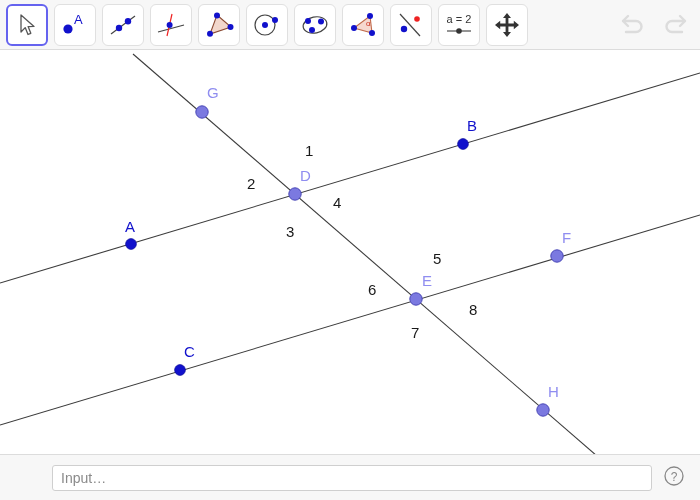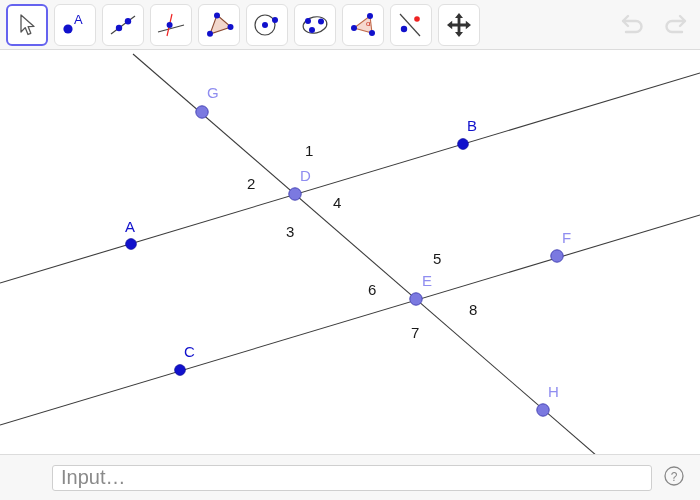--- a/index.html
+++ b/index.html
@@ -98,21 +98,21 @@
   }
   #algebra-input {
     margin-left: 52px;
     width: 600px;
     height: 26px;
     border: 1px solid #cfcfcf;
     border-radius: 3px;
     background: #ffffff;
     box-sizing: border-box;
     font-family: "Liberation Sans", sans-serif;
-    font-size: 20px;
+    font-size: 14px;
     color: #222;
     padding: 0 8px;
     outline: none;
   }
   #algebra-input::placeholder { color: #8a8a8a; }
   #help-btn {
     margin-left: 10px;
     width: 24px; height: 24px;
     display: flex; align-items: center; justify-content: center;
     cursor: pointer;
@@ -209,20 +209,29 @@
     <div class="tool-btn">
       <span>
         <svg width="30" height="26" viewBox="0 0 30 26">
           <line x1="4" y1="2" x2="24" y2="24" stroke="#444" stroke-width="1.2"></line>
           <circle cx="8" cy="17" r="3.2" fill="#1111cc"></circle>
           <circle cx="21" cy="7" r="2.8" fill="#ee2222"></circle>
         </svg>
       </span>
     </div>
 
+    <div class="tool-btn">
+      <span>
+        <svg width="34" height="26" viewBox="0 0 34 26">
+          <text x="17" y="11" text-anchor="middle" font-family="Liberation Sans, sans-serif" font-size="11" fill="#333">a = 2</text>
+          <line x1="5" y1="19" x2="29" y2="19" stroke="#666" stroke-width="1.4"></line>
+          <circle cx="17" cy="19" r="2.8" fill="#333"></circle>
+        </svg>
+      </span>
+    </div>
 
     <div class="tool-btn">
       <span>
         <svg width="26" height="26" viewBox="0 0 26 26">
           <path d="M13 1 L17 6 L14.4 6 L14.4 11.4 L19.8 11.4 L19.8 8.8 L25 13 L19.8 17.2 L19.8 14.6
                    L14.4 14.6 L14.4 20 L17 20 L13 25 L9 20 L11.6 20 L11.6 14.6 L6.2 14.6 L6.2 17.2
                    L1 13 L6.2 8.8 L6.2 11.4 L11.6 11.4 L11.6 6 L9 6 Z" fill="#333"></path>
         </svg>
       </span>
     </div>

